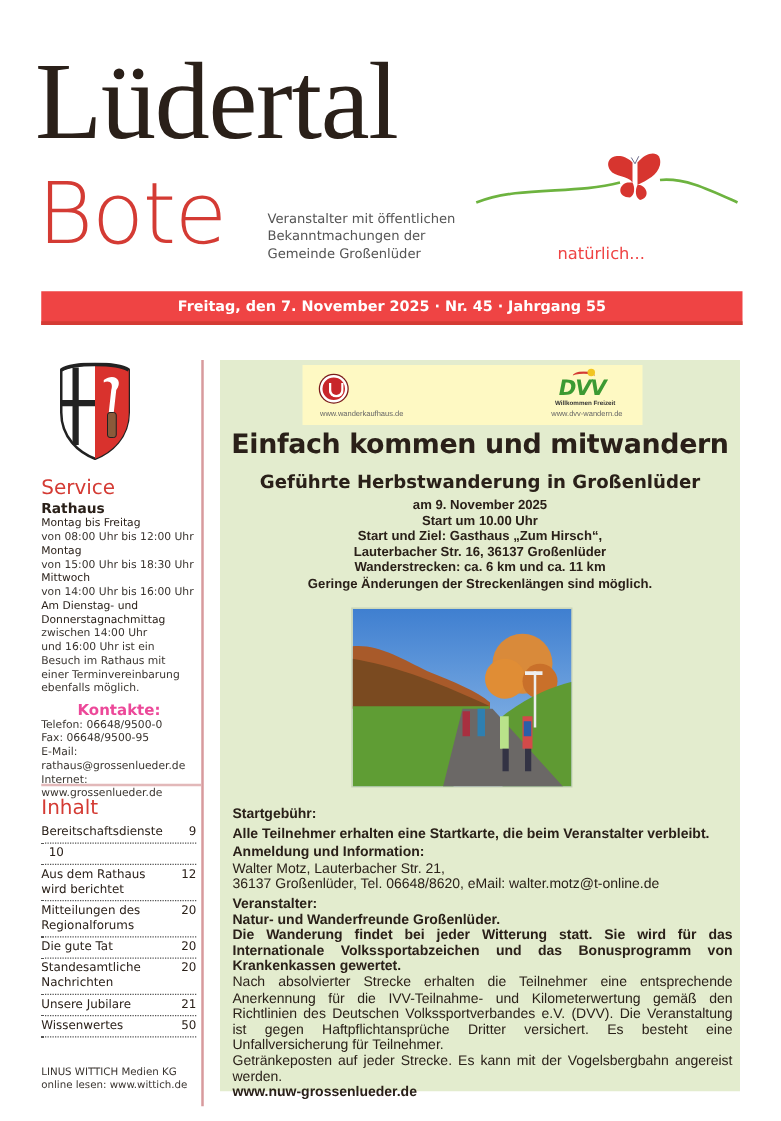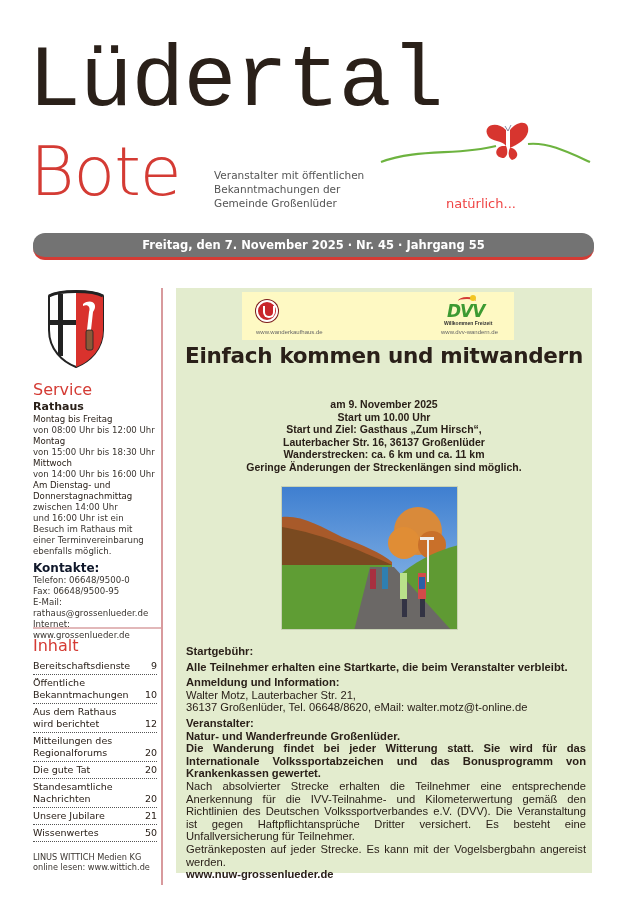--- a/index.html
+++ b/index.html
@@ -1,45 +1,45 @@
 <!DOCTYPE html>
 <html><head>
   <meta charset="utf-8">
   <style>
     * { box-sizing: border-box; margin: 0; padding: 0; }
     html, body { width: 625px; height: 897px; background: #ffffff; overflow: hidden; }
     body { position: relative; font-family: "Liberation Sans", sans-serif; color: #2b231c; }
 
     
-    .masthead-title { position: absolute; left: 28px; top: 38px; font-family: Liberation Mono, monospace; font-weight: 200; font-size: 88px; line-height: 1; letter-spacing: -1px; color: #2a2019; transform: scaleX(1.0); transform-origin: left top; }
+    .masthead-title { position: absolute; left: 28px; top: 38px; font-family: Liberation Serif, serif; font-weight: 200; font-size: 88px; line-height: 1; letter-spacing: -1px; color: #2a2019; transform: scaleX(1.0); transform-origin: left top; }
     .masthead-sub { position: absolute; left: 30px; top: 138px; font-family: "DejaVu Sans", sans-serif; font-weight: 200; font-size: 68px; line-height: 1; color: #d43b34; letter-spacing: -1px; }
     .tagline { position: absolute; left: 214px; top: 168px; font-family: "DejaVu Sans", sans-serif; font-size: 10.5px; line-height: 14px; color: #555; }
     .tagline div { white-space: nowrap; }
 
     .brand-logo { position: absolute; left: 378px; top: 118px; width: 215px; height: 100px; }
     .brand-logo svg { position: absolute; left: 0; top: 0; }
     .brand-name { position: absolute; left: 12px; top: 43px; font-family: "DejaVu Sans", sans-serif; font-size: 25px; font-weight: 600; letter-spacing: -0.5px; color: #2a2019; white-space: nowrap; }
     .brand-slogan { position: absolute; left: 68px; top: 78px; font-family: "DejaVu Sans", sans-serif; font-size: 13px; color: #ef4444; white-space: nowrap; }
 
-    .date-bar { position: absolute; left: 33px; top: 233px; width: 561px; height: 27px; background: #737373; border-bottom: 3px solid #d43b34; color: #ffffff; font-family: "DejaVu Sans", sans-serif; font-weight: 700; font-size: 11.5px; text-align: center; line-height: 25px; border-radius: 12px; }
+    .date-bar { position: absolute; left: 33px; top: 233px; width: 561px; height: 27px; background: #ef4444; border-bottom: 3px solid #d43b34; color: #ffffff; font-family: "DejaVu Sans", sans-serif; font-weight: 700; font-size: 11.5px; text-align: center; line-height: 25px; }
 
     
     .sidebar { position: absolute; left: 33px; top: 290px; width: 124px; }
     .sidebar-divider { position: absolute; left: 161px; top: 288px; width: 2px; height: 597px; background: #d89a9d; }
     .crest { position: absolute; left: 12px; top: 0; width: 62px; height: 78px; }
     .service-heading { position: absolute; left: 0; top: 90px; font-family: "DejaVu Sans", sans-serif; font-size: 16px; color: #d43b34; }
     .section-sub { font-family: "DejaVu Sans", sans-serif; font-weight: 700; font-size: 11px; color: #2a2019; }
     .info-block { position: absolute; left: 0; top: 111px; width: 124px; font-family: "DejaVu Sans", sans-serif; font-size: 8.6px; line-height: 11px; color: #3a3530; }
     .info-block .lbl { color: #2a2019; }
     .info-block .row { white-space: nowrap; }
-    .contacts-heading { font-family: "DejaVu Sans", sans-serif; font-weight: 700; font-size: 12px; color: #0f172a; margin-top: 6px; margin-bottom: 1px; }
+    .contacts-heading { font-family: "DejaVu Sans", sans-serif; font-weight: 700; font-size: 12px; color: #ec4899; margin-top: 6px; margin-bottom: 1px; margin-left: 29px; }
     .sidebar-hr { position: absolute; left: 0; top: 337px; width: 128px; height: 2px; background: #e2b8b9; }
     .inhalt-heading { position: absolute; left: 0; top: 346px; font-family: "DejaVu Sans", sans-serif; font-size: 16px; color: #d43b34; }
     .toc { position: absolute; left: 0; top: 368px; width: 124px; font-family: "DejaVu Sans", sans-serif; font-size: 9.5px; line-height: 12px; color: #2a2019; }
-    .toc-item { display: flex; justify-content: space-between; align-items: flex-end; border-bottom: 1px dotted #555; padding: 2px 0 2px 0; }
+    .toc-item { display: flex; justify-content: space-between; align-items: flex-start; border-bottom: 1px dotted #555; padding: 2px 0 2px 0; }
     .toc-item .t { flex: 1; }
     .toc-item .p { margin-left: 6px; }
     .footer-note { position: absolute; left: 0; top: 562px; font-family: "DejaVu Sans", sans-serif; font-size: 8.2px; line-height: 10px; color: #3a3530; white-space: nowrap; }
 
     
     .event-box { position: absolute; left: 176px; top: 288px; width: 416px; height: 585px; background: #e3ecce; }
     .logos-strip { position: absolute; left: 66px; top: 4px; width: 272px; height: 48px; background: #fef9c3; }
     .logo-left { position: absolute; left: 14px; top: 8px; width: 22px; height: 22px; border-radius: 50%; background: #c8262b; border: 2px solid #fff; box-shadow: 0 0 0 1px #7a1a1a; }
     .logo-left::after { content: ""; position: absolute; left: 5px; top: 4px; width: 8px; height: 10px; border: 2px solid #fff; border-top: none; border-radius: 0 0 6px 6px; }
     .logo-left-url { position: absolute; left: 14px; top: 37px; font-size: 6px; color: #666; }
@@ -132,21 +132,20 @@
 
   <div class="sidebar-hr"></div>
   <div class="inhalt-heading">Inhalt</div>
 
   <div class="toc">
     <div class="toc-item">
         <span class="t">Bereitschaftsdienste</span>
         <span class="p">9</span>
       </div>
     <div class="toc-item">
-        <span class="t">Öffentliche Bekanntmachungen</span>
         <span class="p">10</span>
       </div>
     <div class="toc-item">
         <span class="t">Aus dem Rathaus wird berichtet</span>
         <span class="p">12</span>
       </div>
     <div class="toc-item">
         <span class="t">Mitteilungen des Regionalforums</span>
         <span class="p">20</span>
       </div>
@@ -179,20 +178,21 @@
     <div class="logo-left"></div>
     <div class="logo-left-url">www.wanderkaufhaus.de</div>
     <div class="logo-right-arc"></div>
     <div class="logo-right-dot"></div>
     <div class="logo-right-mark">DVV</div>
     <div class="logo-right-sub">Willkommen Freizeit</div>
     <div class="logo-right-url">www.dvv-wandern.de</div>
   </div>
 
   <div class="event-title">Einfach kommen und mitwandern</div>
+  <div class="event-subtitle">Geführte Herbstwanderung in Großenlüder</div>
 
   <div class="event-details">
     <div>am 9. November 2025</div>
     <div>Start um 10.00 Uhr</div>
     <div>Start und Ziel: Gasthaus „Zum Hirsch“,</div>
     <div>Lauterbacher Str. 16, 36137 Großenlüder</div>
     <div>Wanderstrecken: ca. 6 km und ca. 11 km</div>
     <div>Geringe Änderungen der Streckenlängen sind möglich.</div>
   </div>
 

